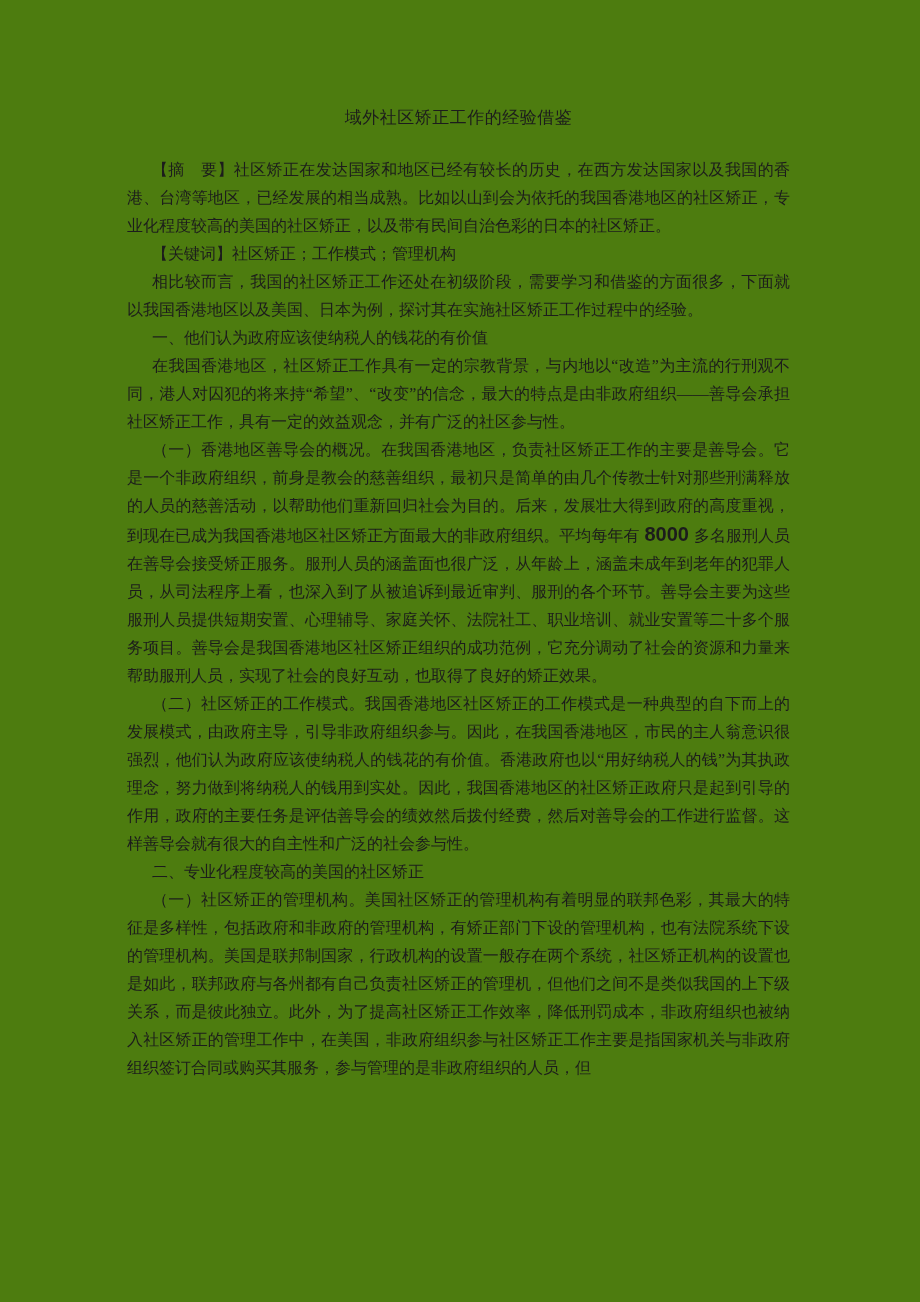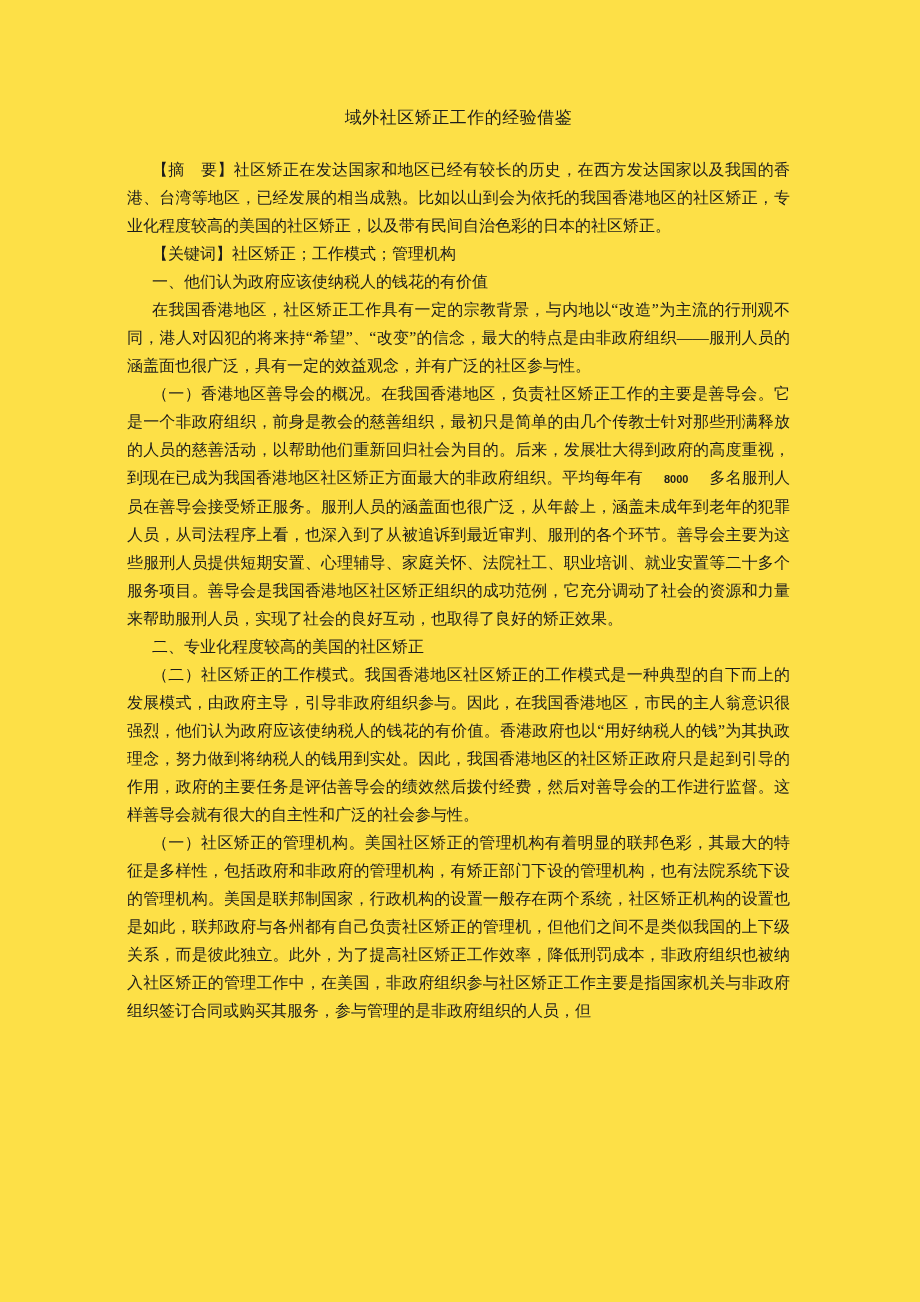--- a/index.html
+++ b/index.html
@@ -10,21 +10,21 @@
   body {
     width: 920px;
     height: 1302px;
     overflow: hidden;
     font-family: "Liberation Serif", "DejaVu Serif", serif;
   }
   .page {
     box-sizing: border-box;
     width: 920px;
     height: 1302px;
-    background: #fde047;
+    background: #4d7c0f;
     padding: 104px 130px 40px 127px;
   }
   .doc-title {
     font-size: 17px;
     font-weight: normal;
     line-height: 28px;
     text-align: center;
     color: #1c1c1c;
     margin: 0 0 24px 0;
     letter-spacing: 0.5px;
@@ -37,34 +37,35 @@
     line-height: 28px;
     margin: 0;
     text-align: justify;
     text-indent: 25px;
     color: #1c1c1c;
     word-break: break-all;
   }
   .para .latin {
     font-family: "Liberation Sans", "DejaVu Sans", sans-serif;
     font-weight: bold;
-    font-size: 11px;
-    margin: 0 21px;
+    font-size: 20px;
+    margin: 0 5px;
     letter-spacing: 0;
   }
 </style>
 </head>
 <body>
 
 <div class="page">
   <h1 class="doc-title">域外社区矫正工作的经验借鉴</h1>
 
   <div class="doc-body">
     <p class="para">【摘　要】社区矫正在发达国家和地区已经有较长的历史，在西方发达国家以及我国的香港、台湾等地区，已经发展的相当成熟。比如以山到会为依托的我国香港地区的社区矫正，专业化程度较高的美国的社区矫正，以及带有民间自治色彩的日本的社区矫正。</p>
     <p class="para">【关键词】社区矫正；工作模式；管理机构</p>
+    <p class="para">相比较而言，我国的社区矫正工作还处在初级阶段，需要学习和借鉴的方面很多，下面就以我国香港地区以及美国、日本为例，探讨其在实施社区矫正工作过程中的经验。</p>
     <p class="para">一、他们认为政府应该使纳税人的钱花的有价值</p>
-    <p class="para">在我国香港地区，社区矫正工作具有一定的宗教背景，与内地以“改造”为主流的行刑观不同，港人对囚犯的将来持“希望”、“改变”的信念，最大的特点是由非政府组织——服刑人员的涵盖面也很广泛，具有一定的效益观念，并有广泛的社区参与性。</p>
+    <p class="para">在我国香港地区，社区矫正工作具有一定的宗教背景，与内地以“改造”为主流的行刑观不同，港人对囚犯的将来持“希望”、“改变”的信念，最大的特点是由非政府组织——善导会承担社区矫正工作，具有一定的效益观念，并有广泛的社区参与性。</p>
     <p class="para">（一）香港地区善导会的概况。在我国香港地区，负责社区矫正工作的主要是善导会。它是一个非政府组织，前身是教会的慈善组织，最初只是简单的由几个传教士针对那些刑满释放的人员的慈善活动，以帮助他们重新回归社会为目的。后来，发展壮大得到政府的高度重视，到现在已成为我国香港地区社区矫正方面最大的非政府组织。平均每年有<span class="latin">8000</span>多名服刑人员在善导会接受矫正服务。服刑人员的涵盖面也很广泛，从年龄上，涵盖未成年到老年的犯罪人员，从司法程序上看，也深入到了从被追诉到最近审判、服刑的各个环节。善导会主要为这些服刑人员提供短期安置、心理辅导、家庭关怀、法院社工、职业培训、就业安置等二十多个服务项目。善导会是我国香港地区社区矫正组织的成功范例，它充分调动了社会的资源和力量来帮助服刑人员，实现了社会的良好互动，也取得了良好的矫正效果。</p>
+    <p class="para">（二）社区矫正的工作模式。我国香港地区社区矫正的工作模式是一种典型的自下而上的发展模式，由政府主导，引导非政府组织参与。因此，在我国香港地区，市民的主人翁意识很强烈，他们认为政府应该使纳税人的钱花的有价值。香港政府也以“用好纳税人的钱”为其执政理念，努力做到将纳税人的钱用到实处。因此，我国香港地区的社区矫正政府只是起到引导的作用，政府的主要任务是评估善导会的绩效然后拨付经费，然后对善导会的工作进行监督。这样善导会就有很大的自主性和广泛的社会参与性。</p>
     <p class="para">二、专业化程度较高的美国的社区矫正</p>
-    <p class="para">（二）社区矫正的工作模式。我国香港地区社区矫正的工作模式是一种典型的自下而上的发展模式，由政府主导，引导非政府组织参与。因此，在我国香港地区，市民的主人翁意识很强烈，他们认为政府应该使纳税人的钱花的有价值。香港政府也以“用好纳税人的钱”为其执政理念，努力做到将纳税人的钱用到实处。因此，我国香港地区的社区矫正政府只是起到引导的作用，政府的主要任务是评估善导会的绩效然后拨付经费，然后对善导会的工作进行监督。这样善导会就有很大的自主性和广泛的社会参与性。</p>
     <p class="para">（一）社区矫正的管理机构。美国社区矫正的管理机构有着明显的联邦色彩，其最大的特征是多样性，包括政府和非政府的管理机构，有矫正部门下设的管理机构，也有法院系统下设的管理机构。美国是联邦制国家，行政机构的设置一般存在两个系统，社区矫正机构的设置也是如此，联邦政府与各州都有自己负责社区矫正的管理机，但他们之间不是类似我国的上下级关系，而是彼此独立。此外，为了提高社区矫正工作效率，降低刑罚成本，非政府组织也被纳入社区矫正的管理工作中，在美国，非政府组织参与社区矫正工作主要是指国家机关与非政府组织签订合同或购买其服务，参与管理的是非政府组织的人员，但</p>
   </div>
 </div>
 
 </body></html>

